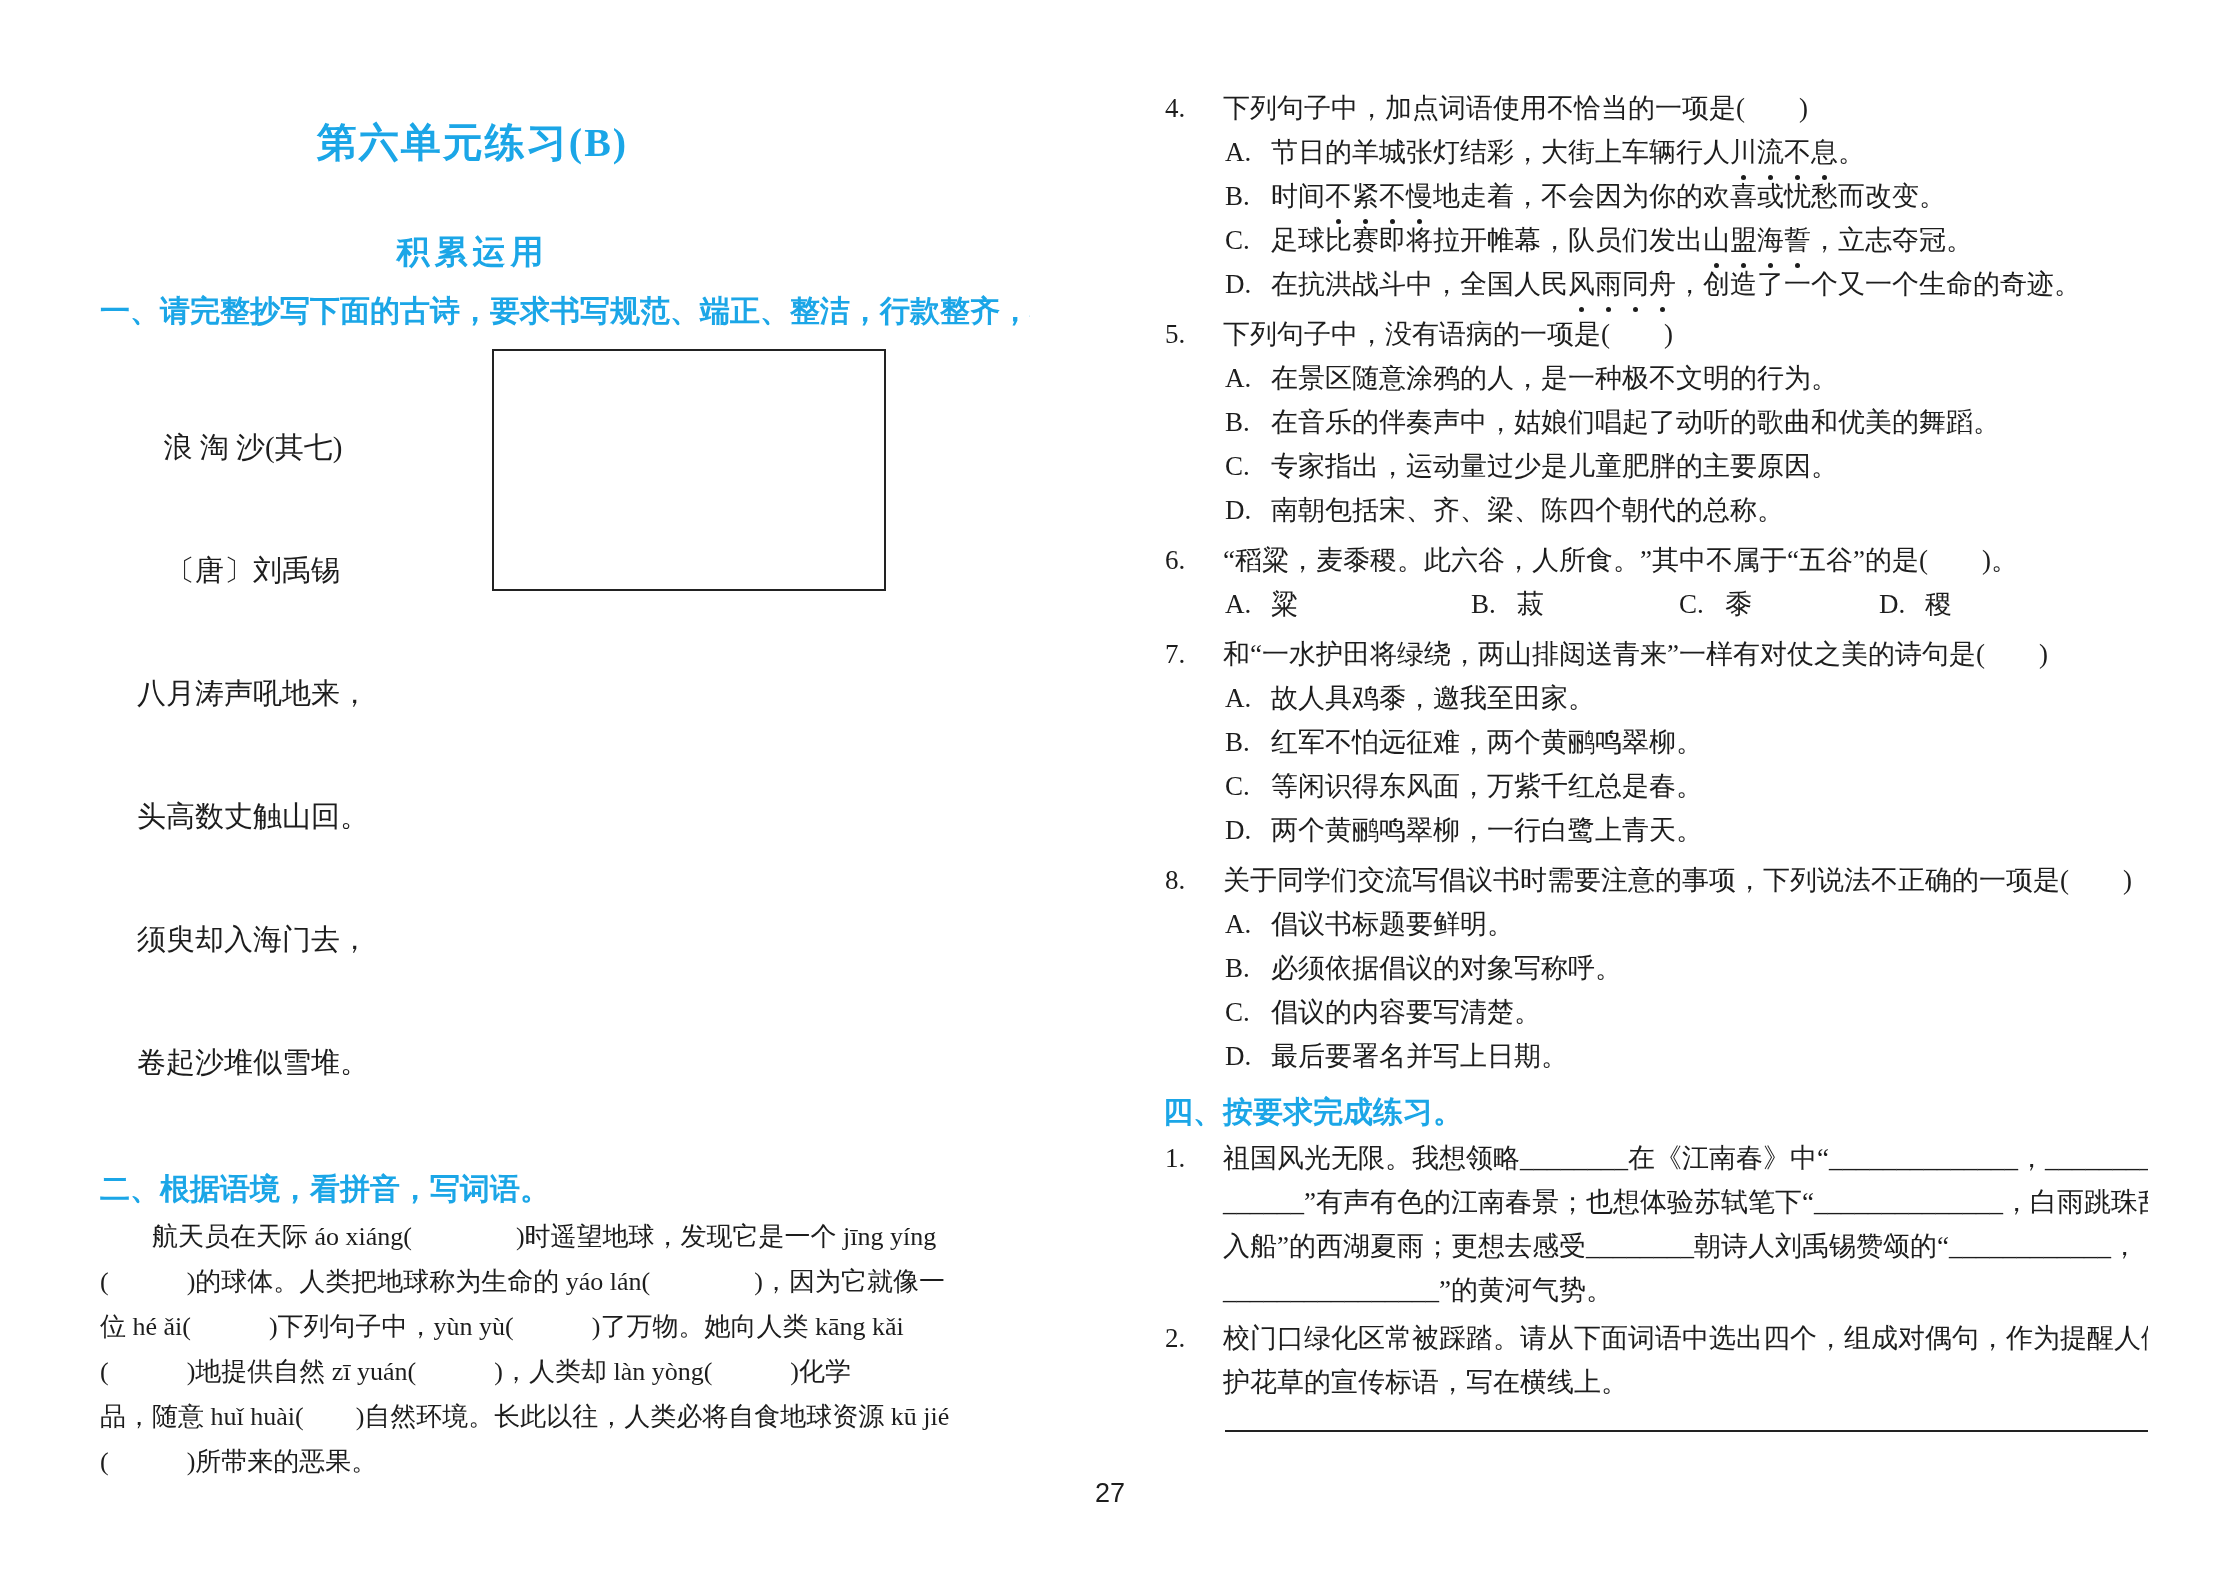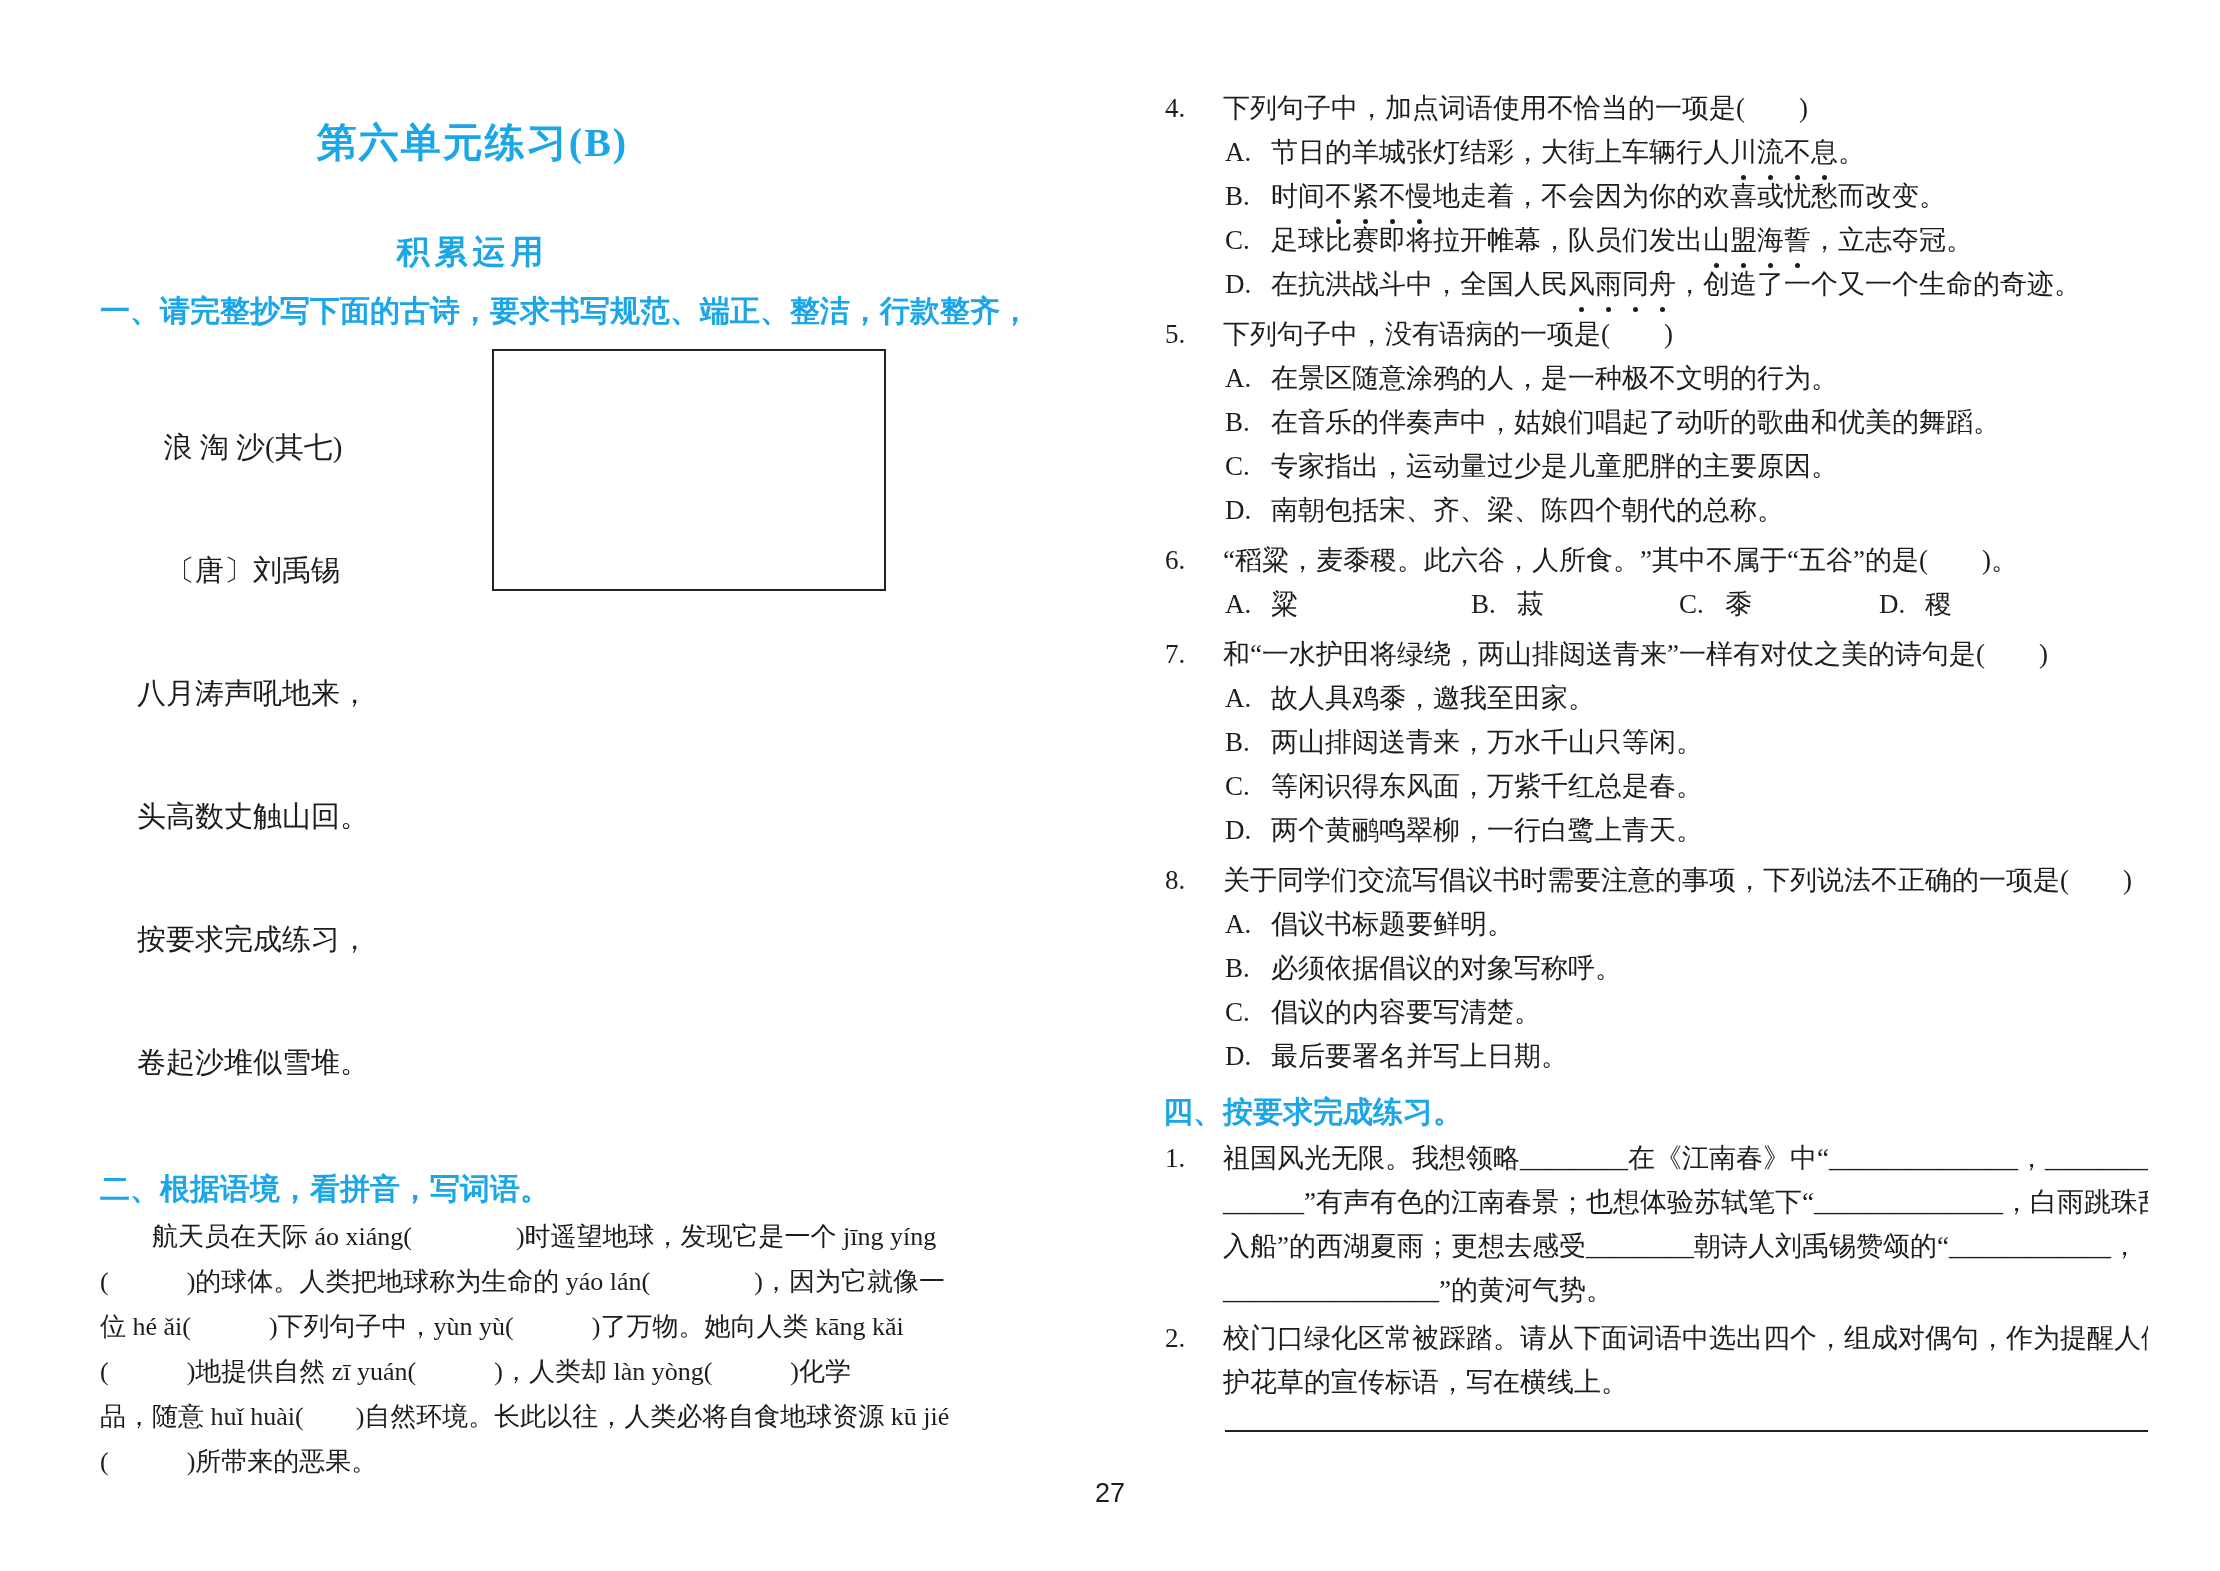--- a/index.html
+++ b/index.html
@@ -79,21 +79,21 @@
   <h2 class="doc-subtitle">积累运用</h2>
 
   <div class="sec-heading sh1">一、请完整抄写下面的古诗，要求书写规范、端正、整洁，行款整齐，布局合理。</div>
 
   <div class="poem-row">
     <div class="poem">
       <div>浪 淘 沙(其七)</div>
       <div>〔唐〕刘禹锡</div>
       <div>八月涛声吼地来，</div>
       <div>头高数丈触山回。</div>
-      <div>按要求完成练习，</div>
+      <div>须臾却入海门去，</div>
       <div>卷起沙堆似雪堆。</div>
     </div>
     <div class="write-box"></div>
   </div>
 
   <div class="sec-heading sh2">二、根据语境，看拼音，写词语。</div>
   <div class="para">
     <div class="pline indent">航天员在天际 áo xiáng(　　　　)时遥望地球，发现它是一个 jīng yíng</div>
     <div class="pline">(　　　)的球体。人类把地球称为生命的 yáo lán(　　　　)，因为它就像一</div>
     <div class="pline">位 hé ǎi(　　　)下列句子中，yùn yù(　　　)了万物。她向人类 kāng kǎi</div>
@@ -133,21 +133,21 @@
       <div class="opt"><span class="opt-label">B.</span><span>菽</span></div>
       <div class="opt"><span class="opt-label">C.</span><span>黍</span></div>
       <div class="opt"><span class="opt-label">D.</span><span>稷</span></div>
     </div>
   </div>
 
   <div class="question">
     <div class="stem"><span class="qnum">7.</span><span>和“一水护田将绿绕，两山排闼送青来”一样有对仗之美的诗句是(　　)</span></div>
     <div class="opts">
       <div class="opt"><span class="opt-label">A.</span><span>故人具鸡黍，邀我至田家。</span></div>
-      <div class="opt"><span class="opt-label">B.</span><span>两山排闼送青来，万水千山只等闲。</span></div>
+      <div class="opt"><span class="opt-label">B.</span><span>红军不怕远征难，两个黄鹂鸣翠柳。</span></div>
       <div class="opt"><span class="opt-label">C.</span><span>等闲识得东风面，万紫千红总是春。</span></div>
       <div class="opt"><span class="opt-label">D.</span><span>两个黄鹂鸣翠柳，一行白鹭上青天。</span></div>
     </div>
   </div>
 
   <div class="question">
     <div class="stem"><span class="qnum">8.</span><span>关于同学们交流写倡议书时需要注意的事项，下列说法不正确的一项是(　　)</span></div>
     <div class="opts">
       <div class="opt"><span class="opt-label">A.</span><span>倡议书标题要鲜明。</span></div>
       <div class="opt"><span class="opt-label">B.</span><span>必须依据倡议的对象写称呼。</span></div>

